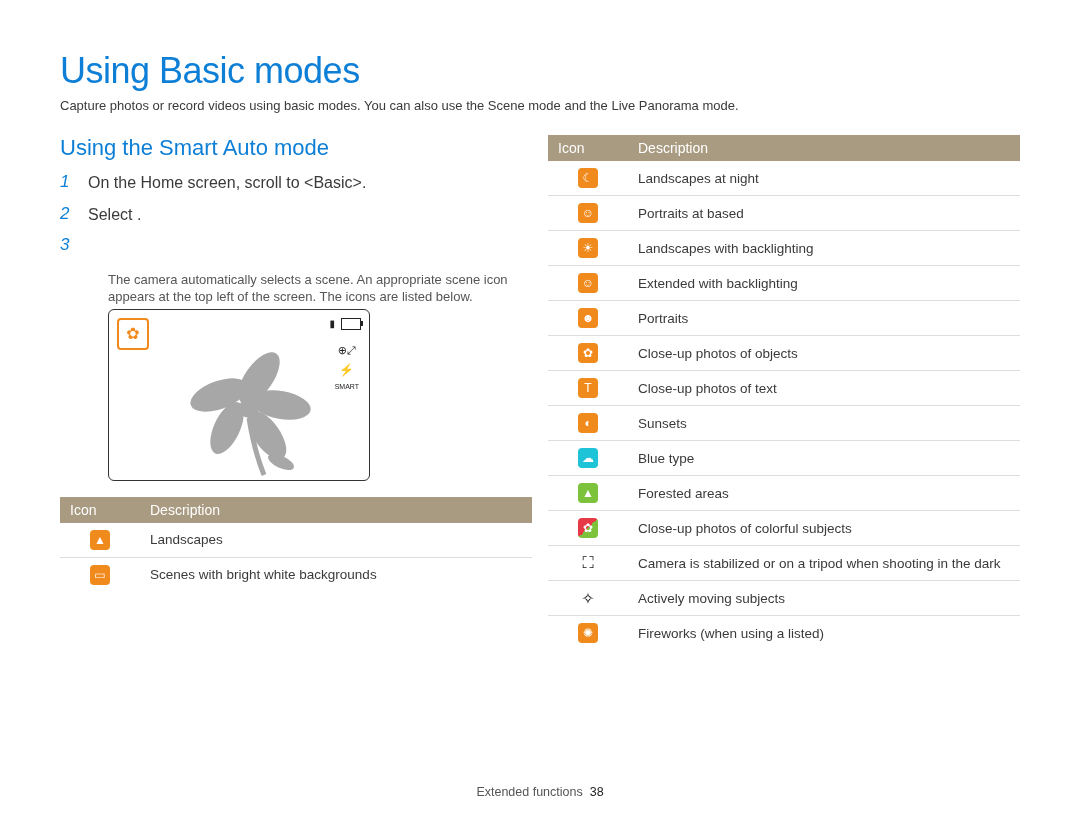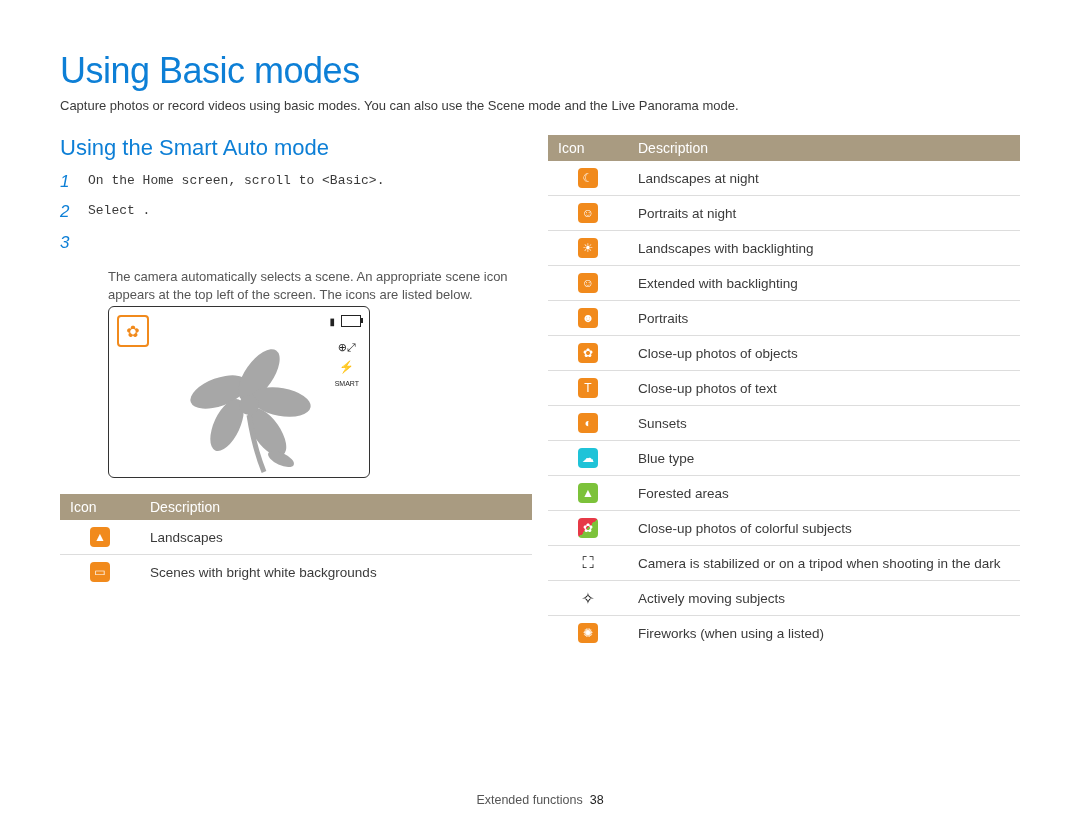--- a/index.html
+++ b/index.html
@@ -58,24 +58,23 @@
   }
   .step-num {
     font-style: italic;
     color: #0d7fd6;
     font-size: 17px;
     width: 28px;
     flex-shrink: 0;
     line-height: 1.2;
   }
   .step-text {
-    font-size: 13px;
+    font-size: 16px;
     font-weight: 300;
     line-height: 1.35;
-    font-family: Liberation Mono, monospace;
   }
   .step-sub {
     font-size: 13px;
     font-weight: 300;
     color: #555;
     line-height: 1.35;
     margin: 6px 0 3px 48px;
   }
 
   .preview {
@@ -137,21 +136,21 @@
     font-size: 12px;
     color: #fff;
   }
   .orange { background: #f18a1c; }
   .cyan   { background: #1fc3d8; }
   .lime   { background: #7cc23a; }
   .multi  { background: linear-gradient(135deg,#e63946 50%,#7cc23a 50%); }
   .black  { color:#111; font-size:16px; }
   .footer {
     position: absolute;
-    bottom: 8px;
+    bottom: 16px;
     left: 0; right: 0;
     text-align: center;
     font-size: 12.5px;
     color: #555;
   }
   .footer .pg { color:#222; }
 </style>
 </head>
 <body>
 
@@ -230,21 +229,21 @@
           <th>Description</th>
         </tr>
       </thead>
       <tbody id="right-tbody">
           <tr>
             <td class="col-icon"><span class="ico orange">☾</span></td>
             <td>Landscapes at night</td>
           </tr>
           <tr>
             <td class="col-icon"><span class="ico orange">☺</span></td>
-            <td>Portraits at night</td>
+            <td>Portraits at based</td>
           </tr>
           <tr>
             <td class="col-icon"><span class="ico orange">☀</span></td>
             <td>Landscapes with backlighting</td>
           </tr>
           <tr>
             <td class="col-icon"><span class="ico orange">☺</span></td>
             <td>Extended with backlighting</td>
           </tr>
           <tr>

